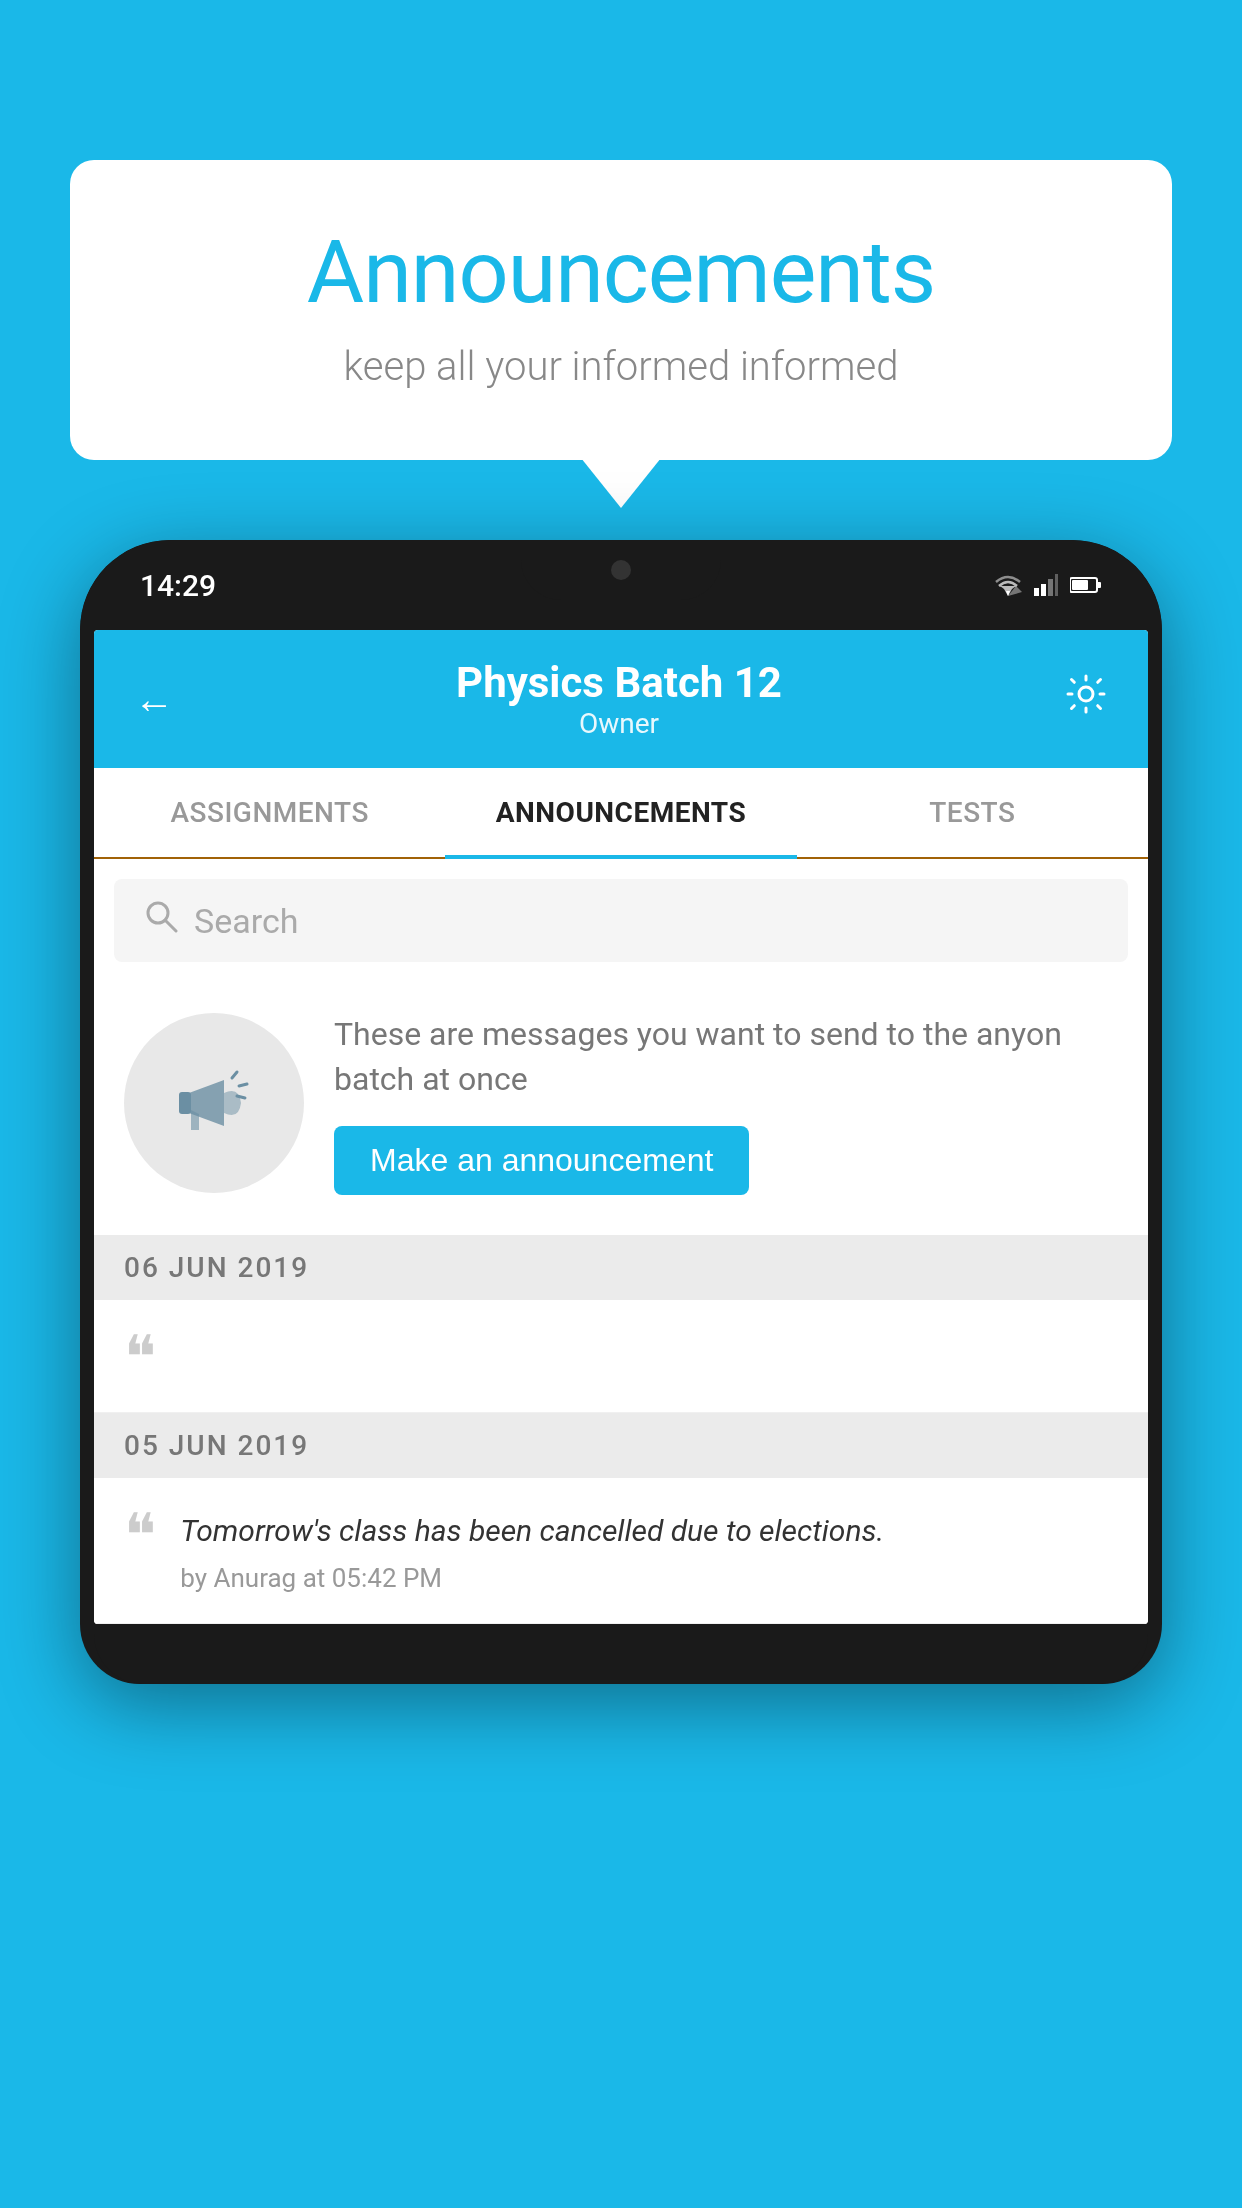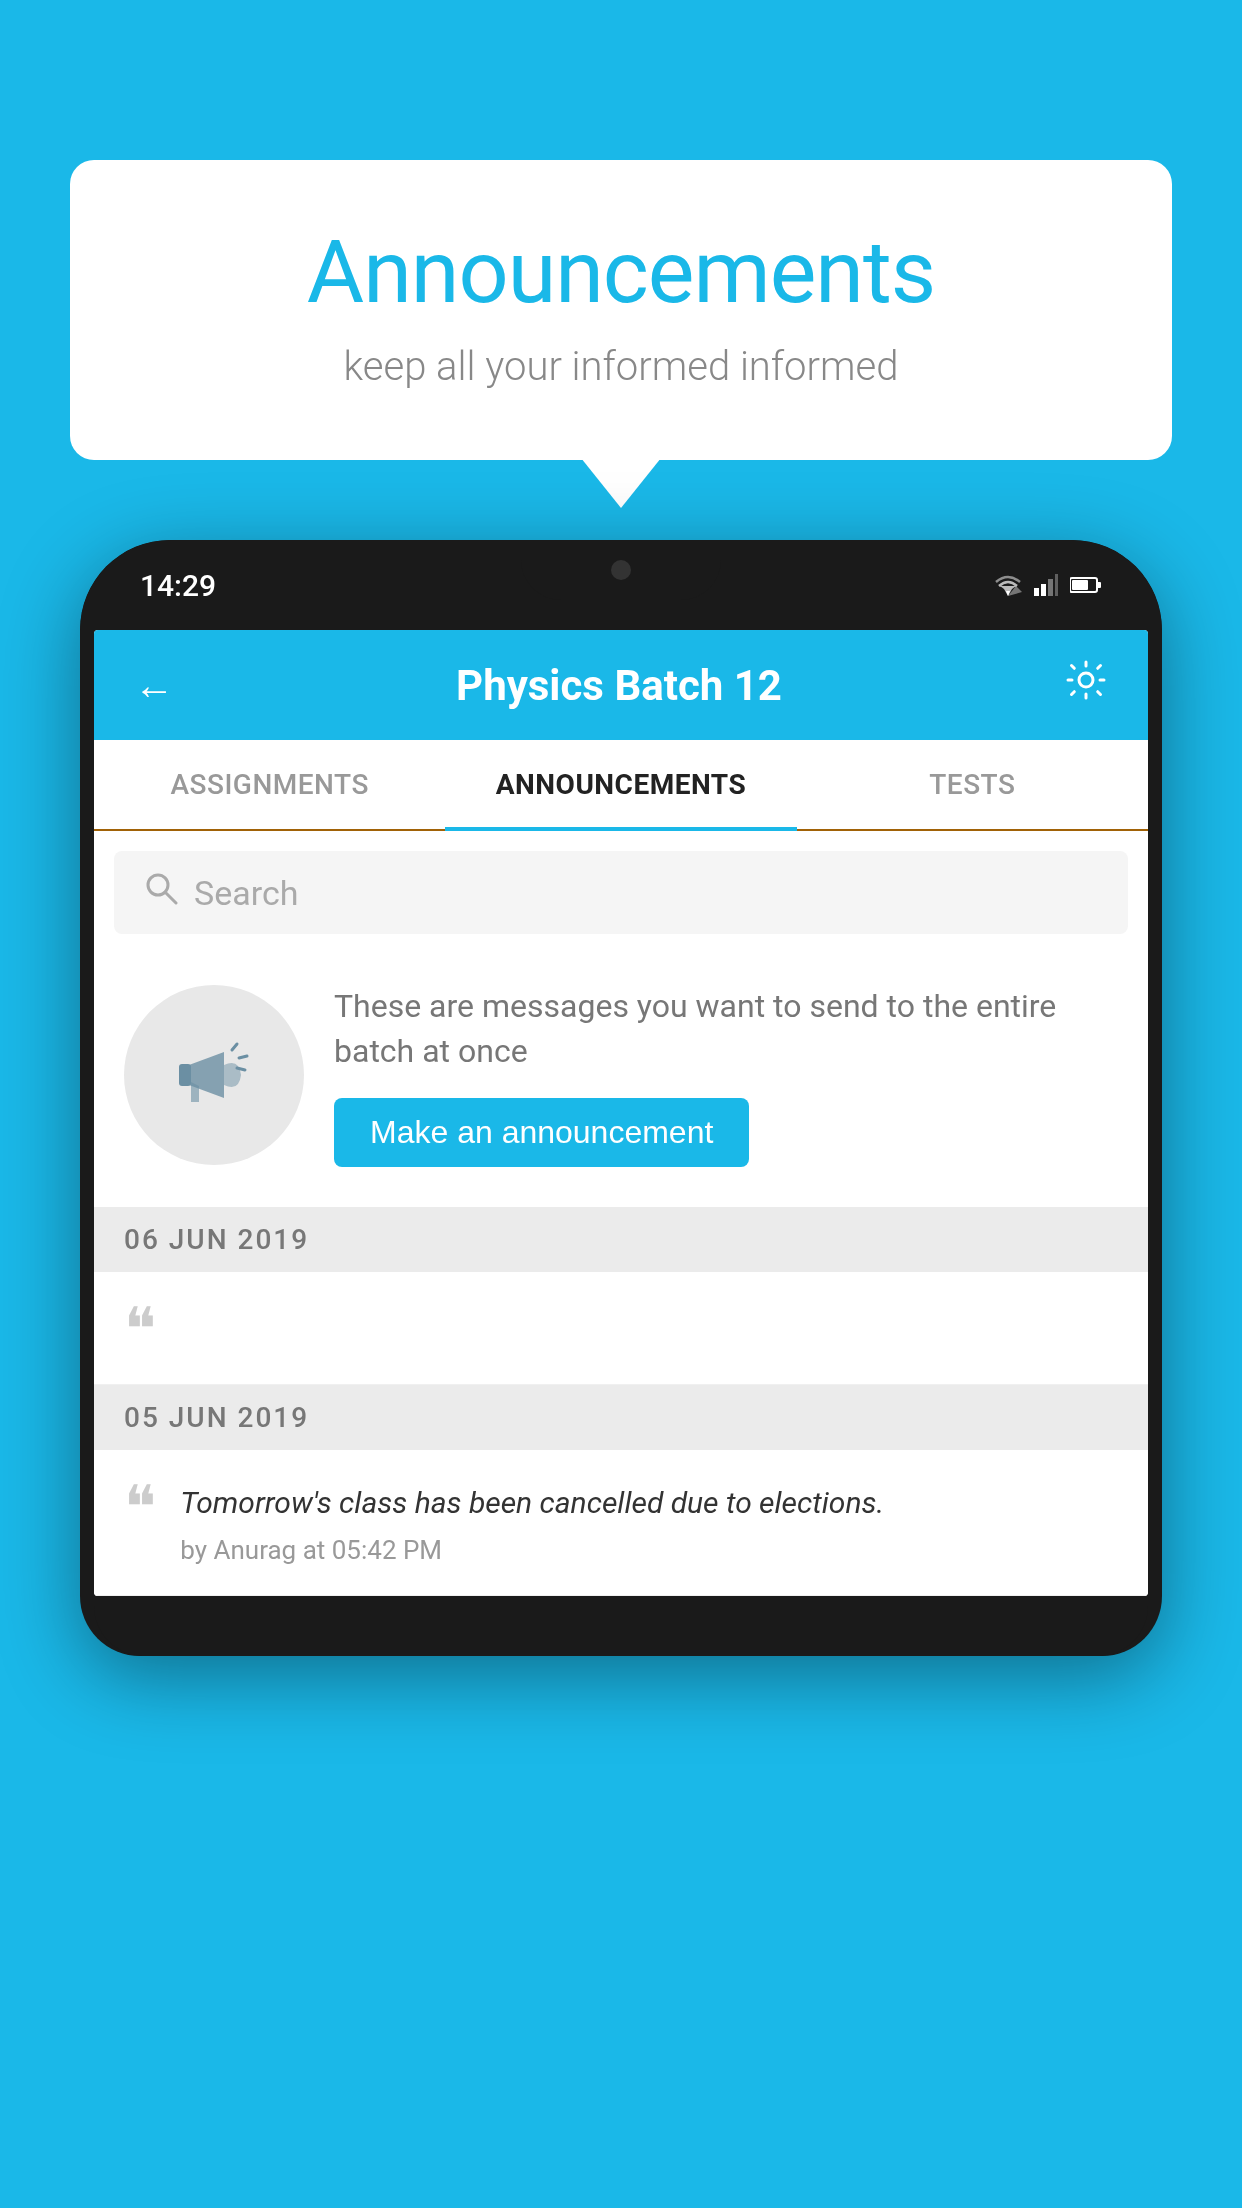--- a/index.html
+++ b/index.html
@@ -367,20 +367,21 @@
         </svg>
       </div>
     </div>
 
     <div class="phone-screen">
 
       <div class="app-header">
         <div class="back-btn">←</div>
         <div class="header-center">
           <div class="header-title">Physics Batch 12</div>
+          <div class="header-subtitle">Owner</div>
         </div>
         <div class="settings-btn">
           <svg width="44" height="44" viewBox="0 0 44 44" fill="none">
             <circle cx="22" cy="22" r="7" stroke="white" stroke-width="3"></circle>
             <path d="M22 4v4M22 36v4M4 22h4M36 22h4M7.5 7.5l2.8 2.8M33.7 33.7l2.8 2.8M7.5 36.5l2.8-2.8M33.7 10.3l2.8-2.8" stroke="white" stroke-width="3" stroke-linecap="round"></path>
           </svg>
         </div>
       </div>
 
       <div class="tabs">
@@ -405,21 +406,21 @@
             <path d="M20 55 L20 35 L55 22 L55 68 L20 55 Z" fill="#6b8fa3" opacity="0.8"></path>
             <rect x="10" y="34" width="12" height="22" rx="3" fill="#6b8fa3"></rect>
             <path d="M22 52 L22 72 L30 72 L30 56" fill="#6b8fa3" opacity="0.6"></path>
             <path d="M55 35 Q70 28 72 45 Q70 62 55 55" fill="#6b8fa3" opacity="0.5"></path>
             <line x1="63" y1="20" x2="68" y2="14" stroke="#6b8fa3" stroke-width="3" stroke-linecap="round"></line>
             <line x1="70" y1="28" x2="78" y2="26" stroke="#6b8fa3" stroke-width="3" stroke-linecap="round"></line>
             <line x1="68" y1="38" x2="76" y2="40" stroke="#6b8fa3" stroke-width="3" stroke-linecap="round"></line>
           </svg>
         </div>
         <div class="intro-right">
-          <div class="intro-text">These are messages you want to send to the entire batch at once</div>
+          <div class="intro-text">These are messages you want to send to the anyon batch at once</div>
           <button class="make-announcement-btn">Make an announcement</button>
         </div>
       </div>
 
       <div class="date-separator">06  JUN  2019</div>
 
       <div class="announcement-item">
         <div class="quote-icon">❝</div>
       </div>
 

